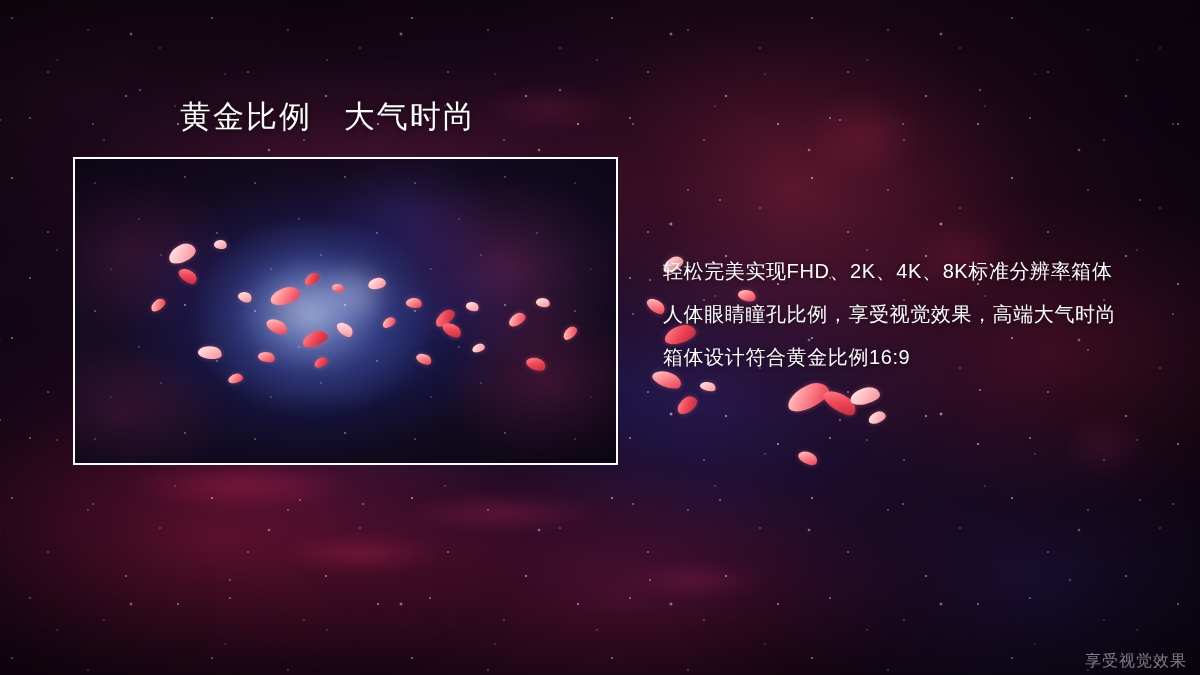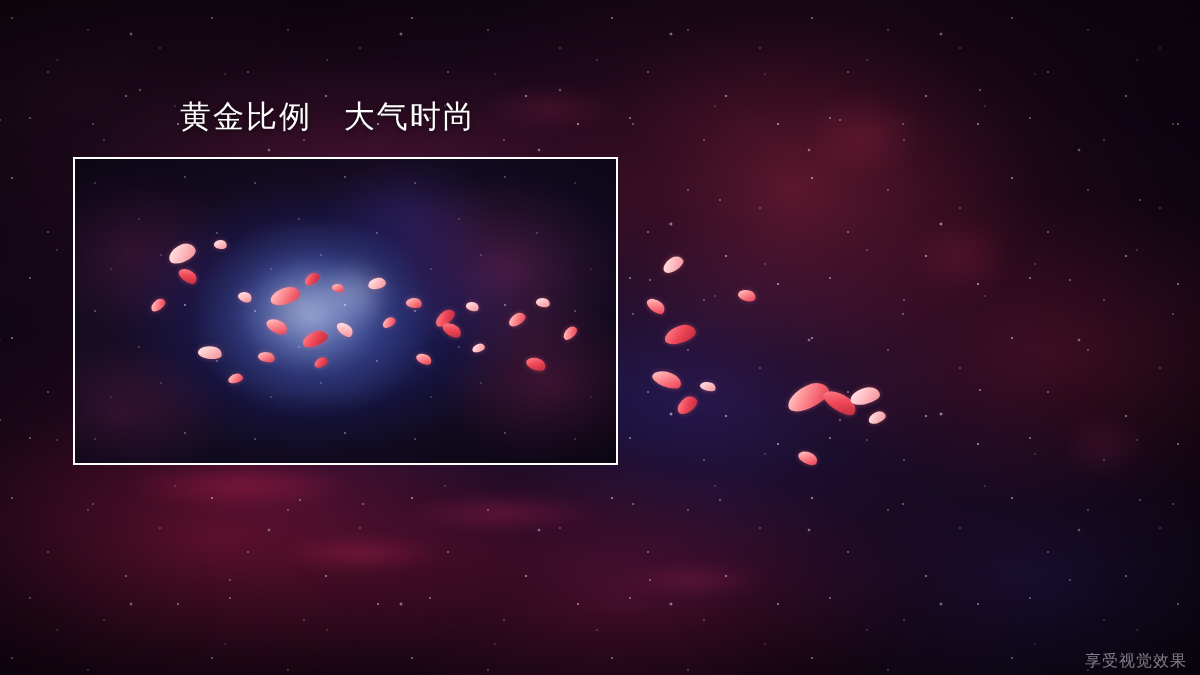--- a/index.html
+++ b/index.html
@@ -263,16 +263,21 @@
         <div class="petal" style="width: 18px; height: 11px; transform: rotate(-28deg); left: 433px; top: 155px;"></div>
         <div class="petal pale" style="width: 14px; height: 9px; transform: rotate(14deg); left: 461px; top: 139px;"></div>
         <div class="petal" style="width: 16px; height: 10px; transform: rotate(-40deg); left: 487px; top: 169px;"></div>
         <div class="petal deep" style="width: 20px; height: 12px; transform: rotate(22deg); left: 451px; top: 199px;"></div>
         <div class="petal" style="width: 16px; height: 10px; transform: rotate(-34deg); left: 75px; top: 141px;"></div>
       </div>
   </div>
 
   <div id="title">黄金比例   大气时尚</div>
 
+  <div id="body-text">
+    <div class="line">轻松完美实现FHD、2K、4K、8K标准分辨率箱体</div>
+    <div class="line">人体眼睛瞳孔比例，享受视觉效果，高端大气时尚</div>
+    <div class="line">箱体设计符合黄金比例16:9</div>
+  </div>
 
   <div id="watermark">享受视觉效果</div>
 
 </div>
 
 </body></html>

